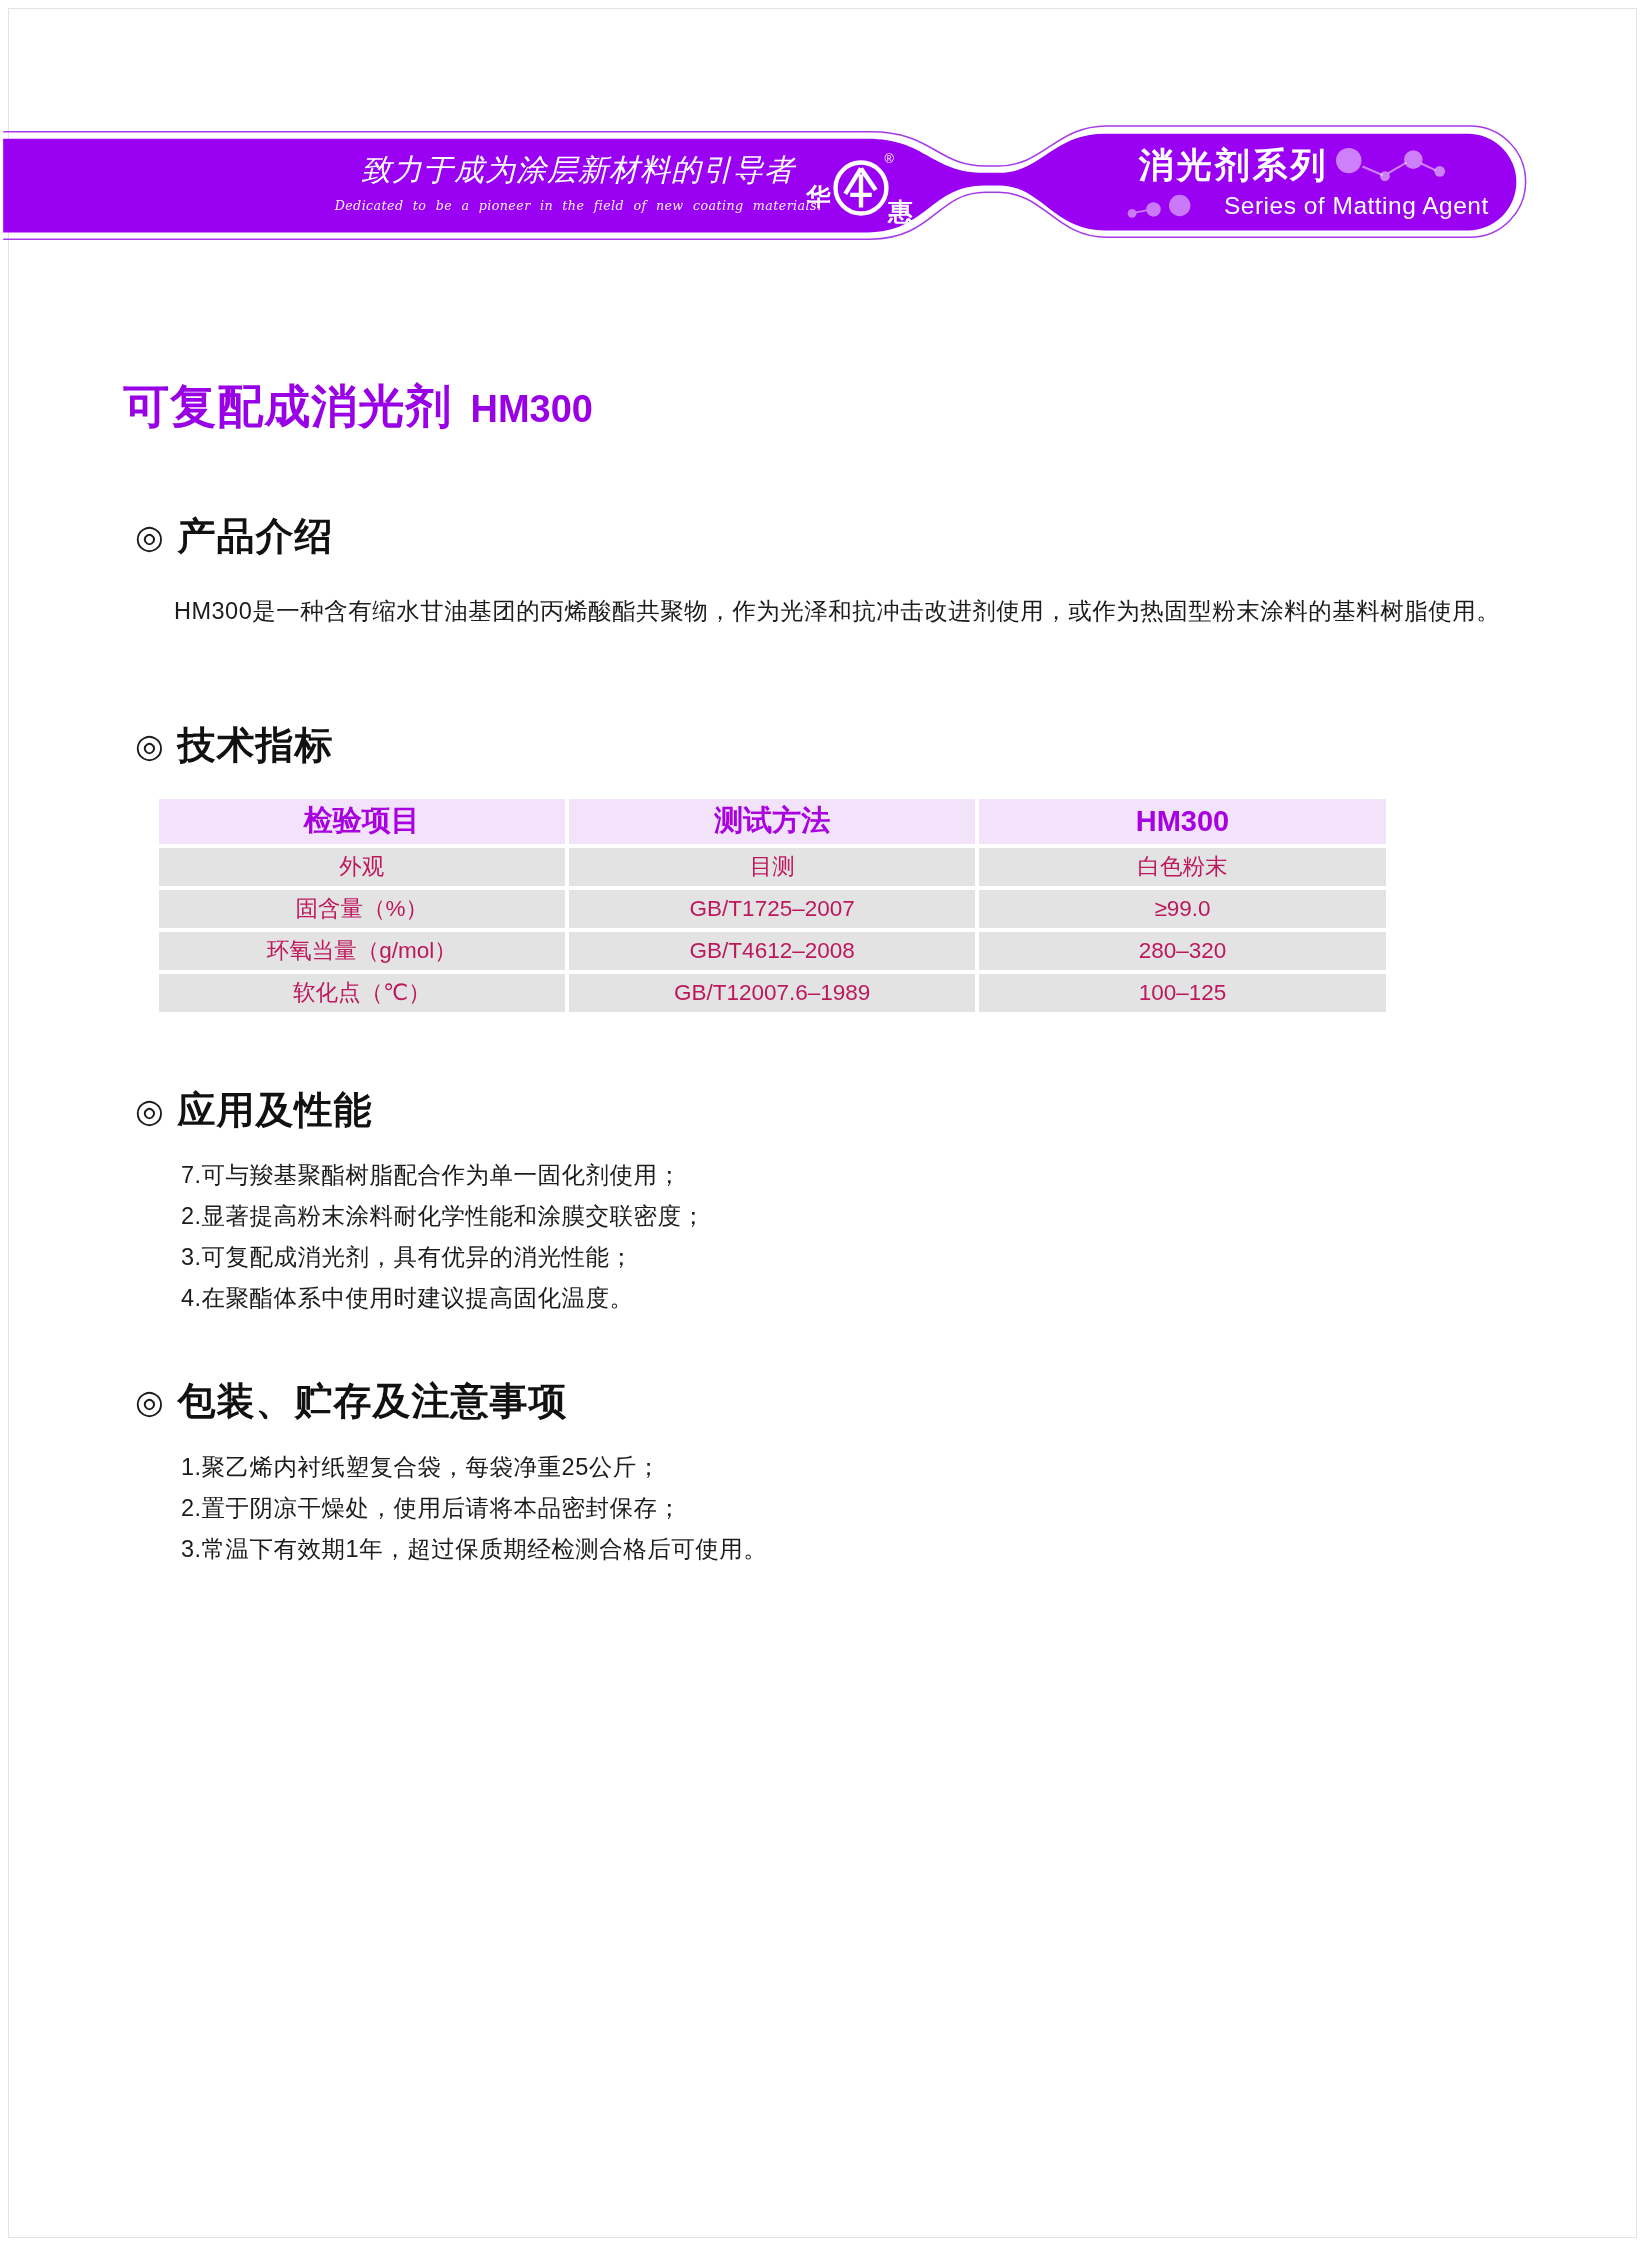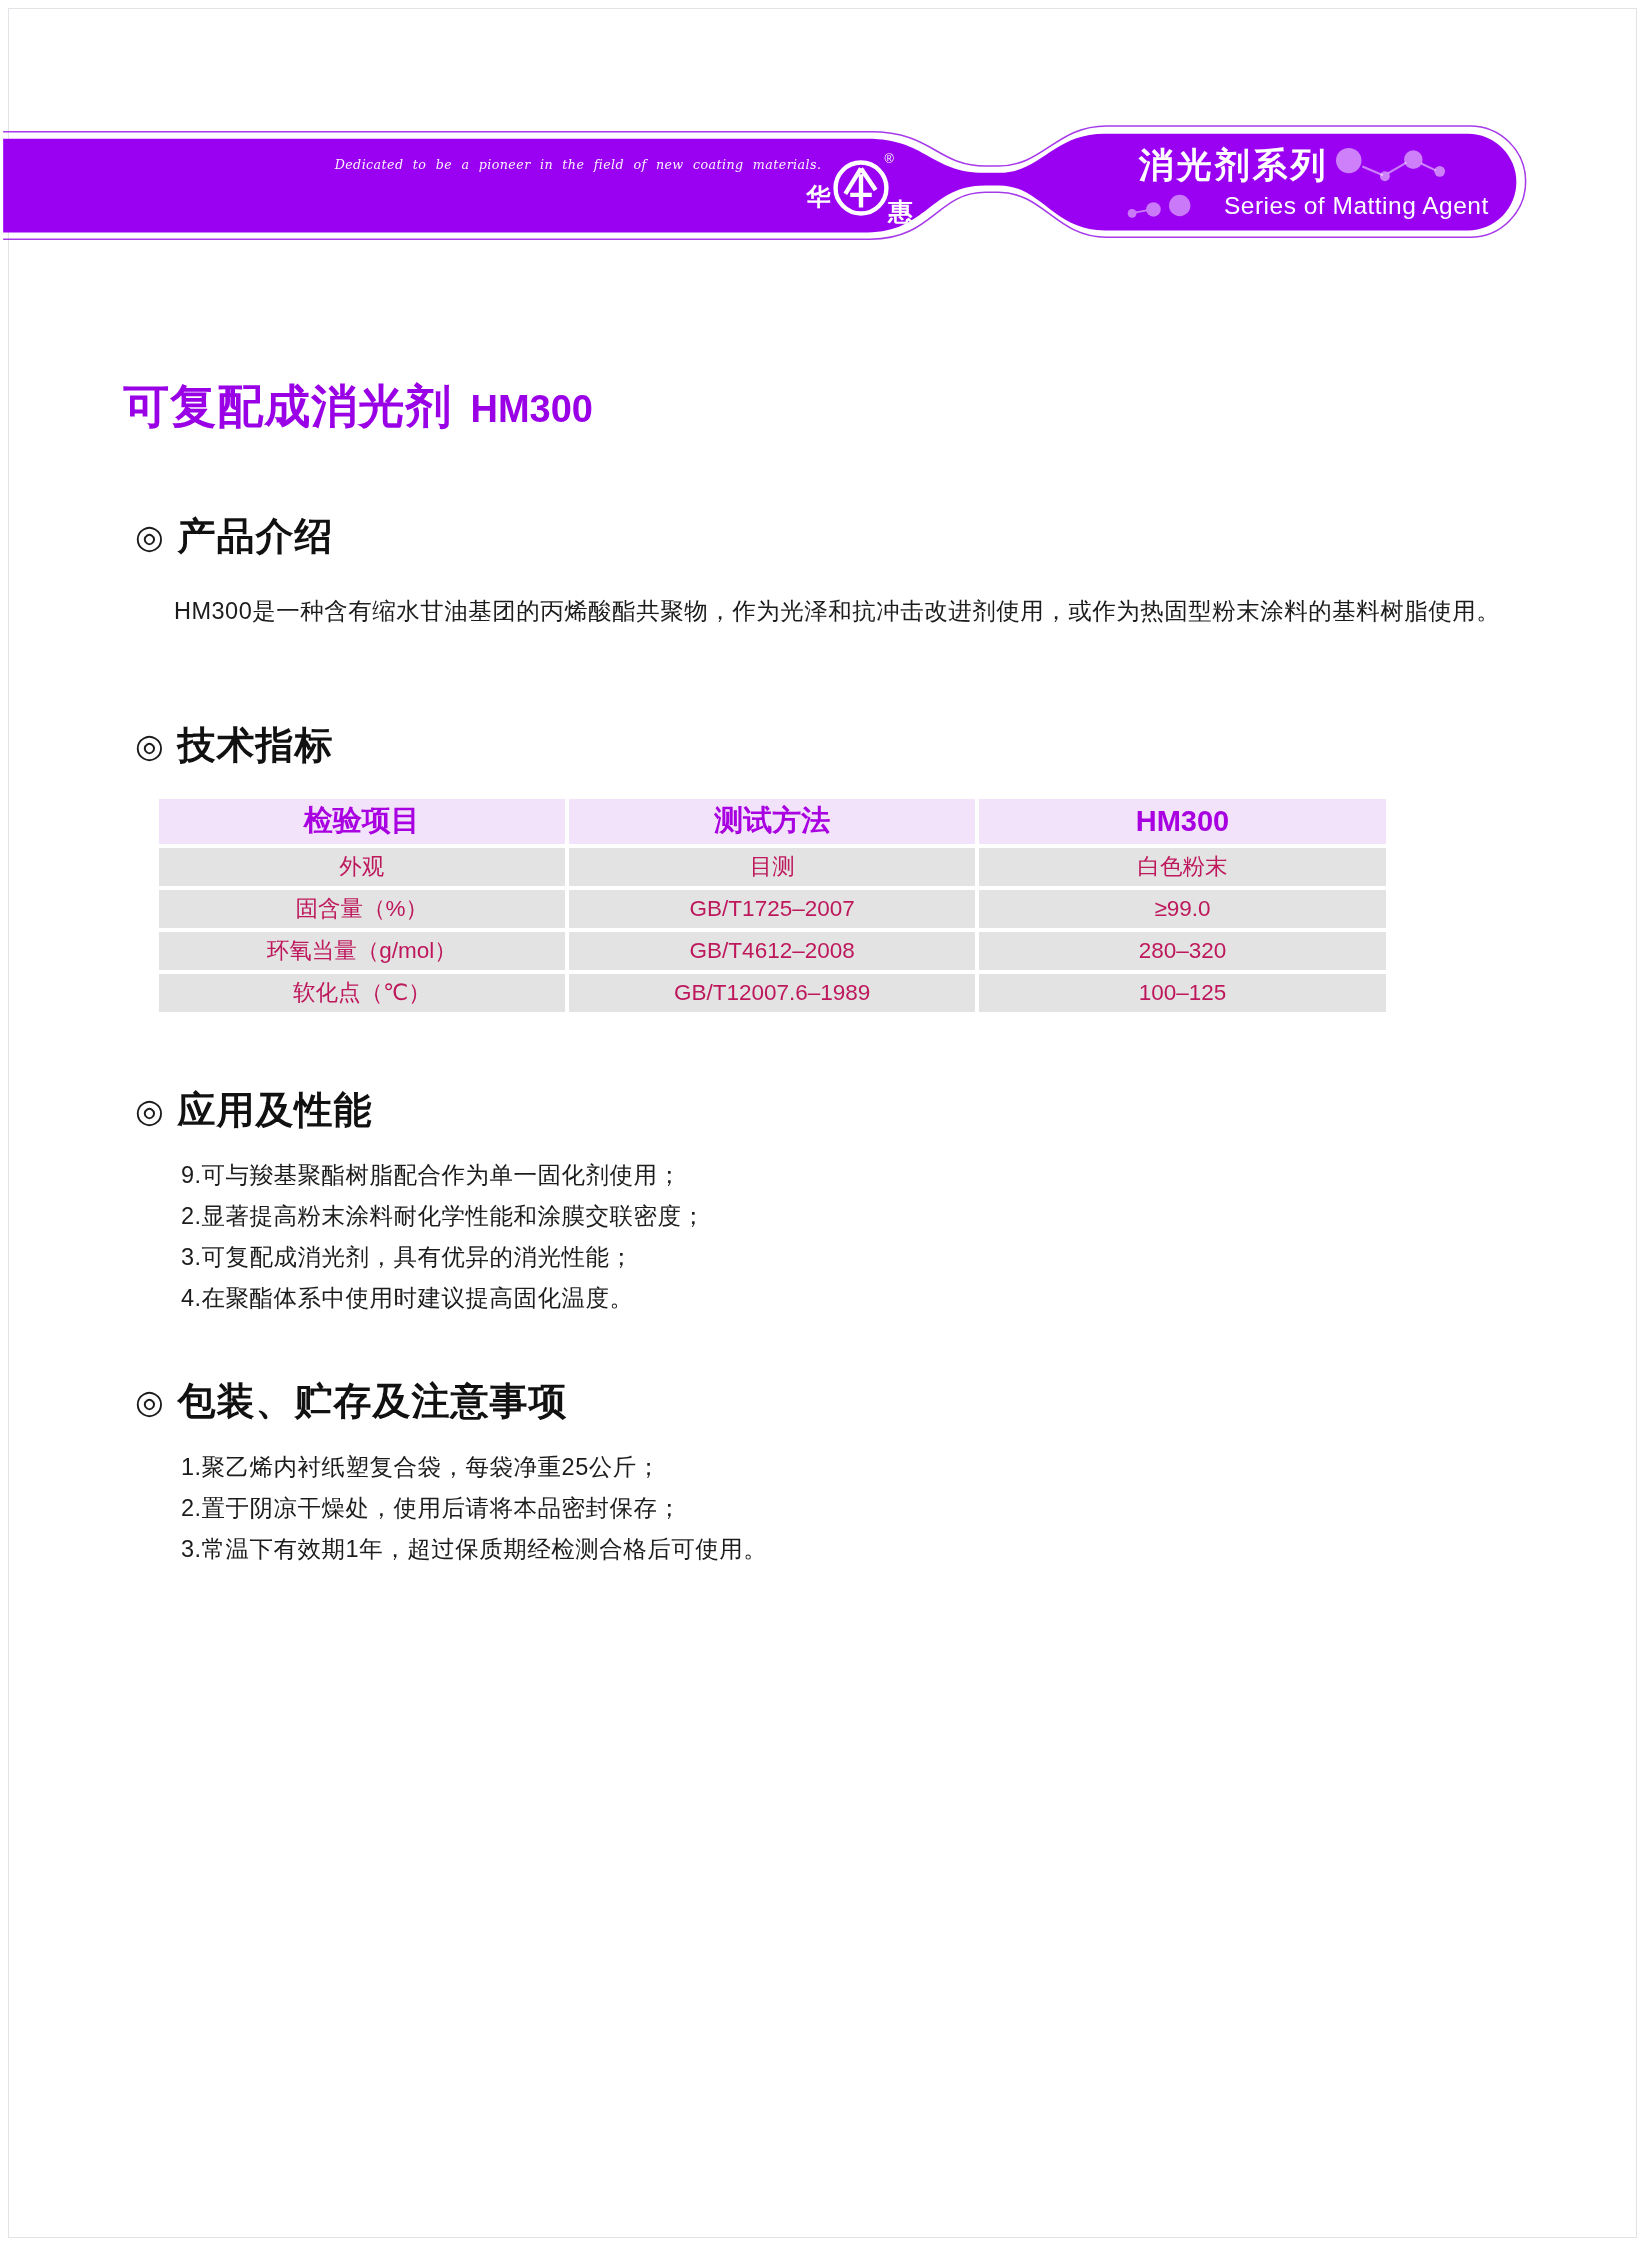--- a/index.html
+++ b/index.html
@@ -58,20 +58,21 @@
   <div class="page-border"></div>
 
   <svg class="band-svg" viewBox="0 0 1678 128" aria-hidden="true">
 
     <path fill="none" stroke-width="1.6" style="stroke:var(--outline-purple,#A63AEA)" d="M0,9 H888 C952,9 956,44 1006,44 H1019 C1066,44 1078,3 1130,3 H1502 A57,57 0 0 1 1502,117 H1130 C1078,117 1066,71 1019,71 H1006 C956,71 952,119 888,119 H0"></path>
 
     <path style="fill:var(--band-purple,#9A00F2)" d="M0,16 H885 C945,16 950,51 1005,51 H1020 C1063,51 1075,11 1128,11 H1500 A49.5,49.5 0 0 1 1500,110 H1128 C1075,110 1063,64 1020,64 H1005 C950,64 945,112 885,112 H0 Z"></path>
   </svg>
 
   <div class="tagline">
+    <div class="cn">致力于成为涂层新材料的引导者</div>
     <div class="en">Dedicated to be a pioneer in the field of new coating materials.</div>
   </div>
 
   <svg class="logo-svg" width="113" height="90" viewBox="0 0 115 92">
     <g>
       <circle cx="58" cy="46" r="26" fill="none" stroke="#fff" stroke-width="4.5"></circle>
       <path d="M58,26 L42,52 M58,26 L73,48 M58,32 V66 M47,53 H69" fill="none" stroke="#fff" stroke-width="4.5"></path>
     </g>
     <text x="2" y="63" font-size="25" font-weight="bold" fill="#fff">华</text>
     <text x="86" y="79" font-size="25" font-weight="bold" fill="#fff">惠</text>
@@ -158,21 +159,21 @@
           <td>100–125</td>
         </tr>
       </tbody>
     </table>
 
     <div class="sec-head mt-sec3">
       <span class="bullet">◎</span>
       <span class="sec-title">应用及性能</span>
     </div>
     <div class="num-list">
-      <div class="li">9.可与羧基聚酯树脂配合作为单一固化剂使用；</div>
+      <div class="li">7.可与羧基聚酯树脂配合作为单一固化剂使用；</div>
       <div class="li">2.显著提高粉末涂料耐化学性能和涂膜交联密度；</div>
       <div class="li">3.可复配成消光剂，具有优异的消光性能；</div>
       <div class="li">4.在聚酯体系中使用时建议提高固化温度。</div>
     </div>
 
     <div class="sec-head mt-sec4">
       <span class="bullet">◎</span>
       <span class="sec-title">包装、贮存及注意事项</span>
     </div>
     <div class="num-list">

